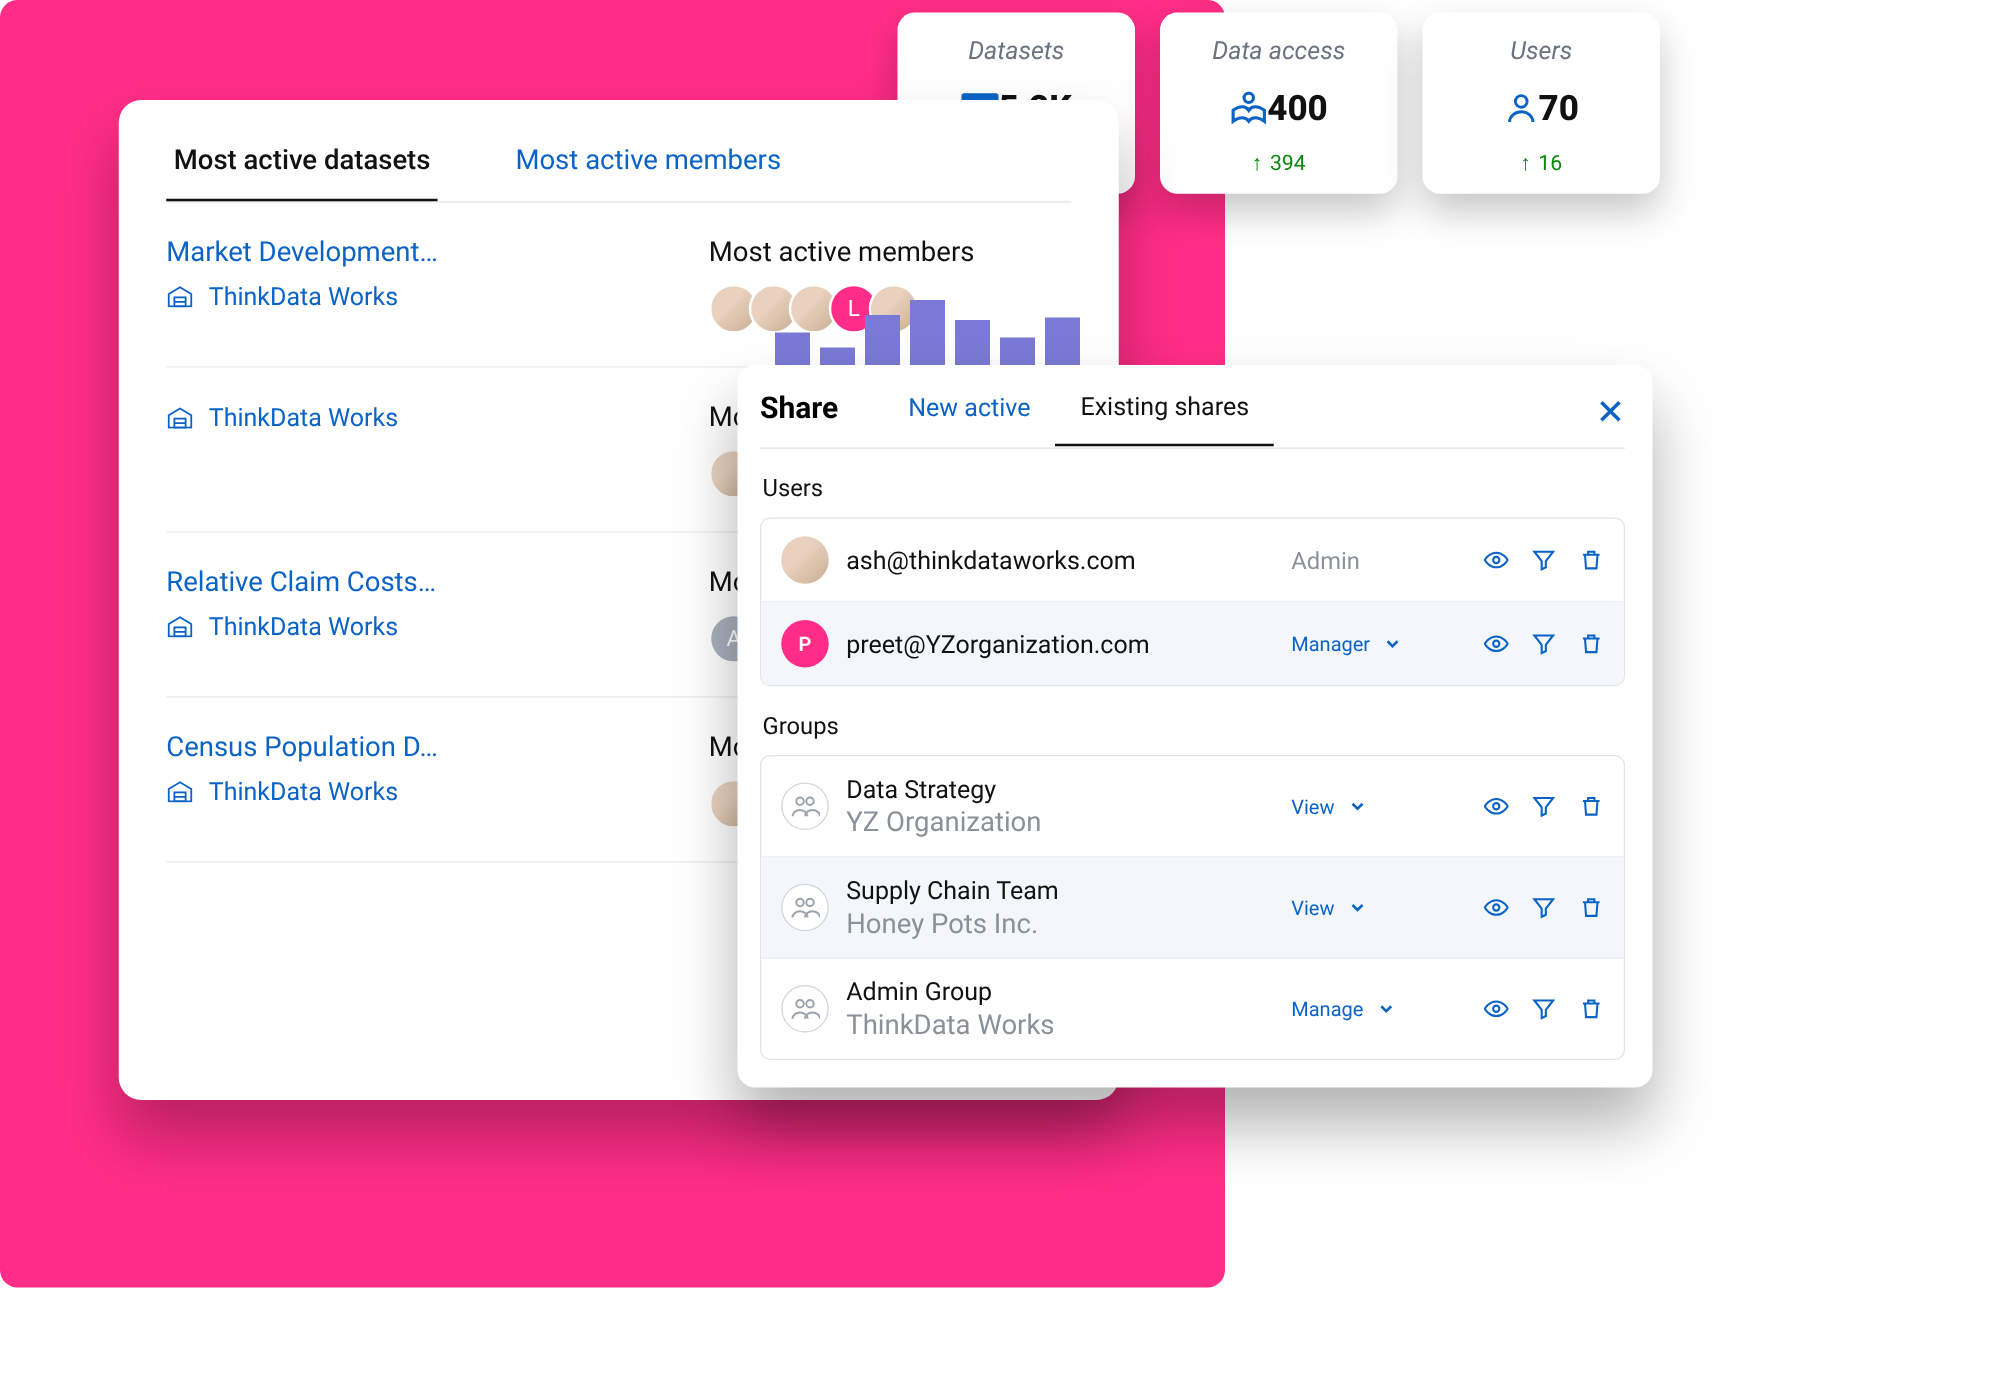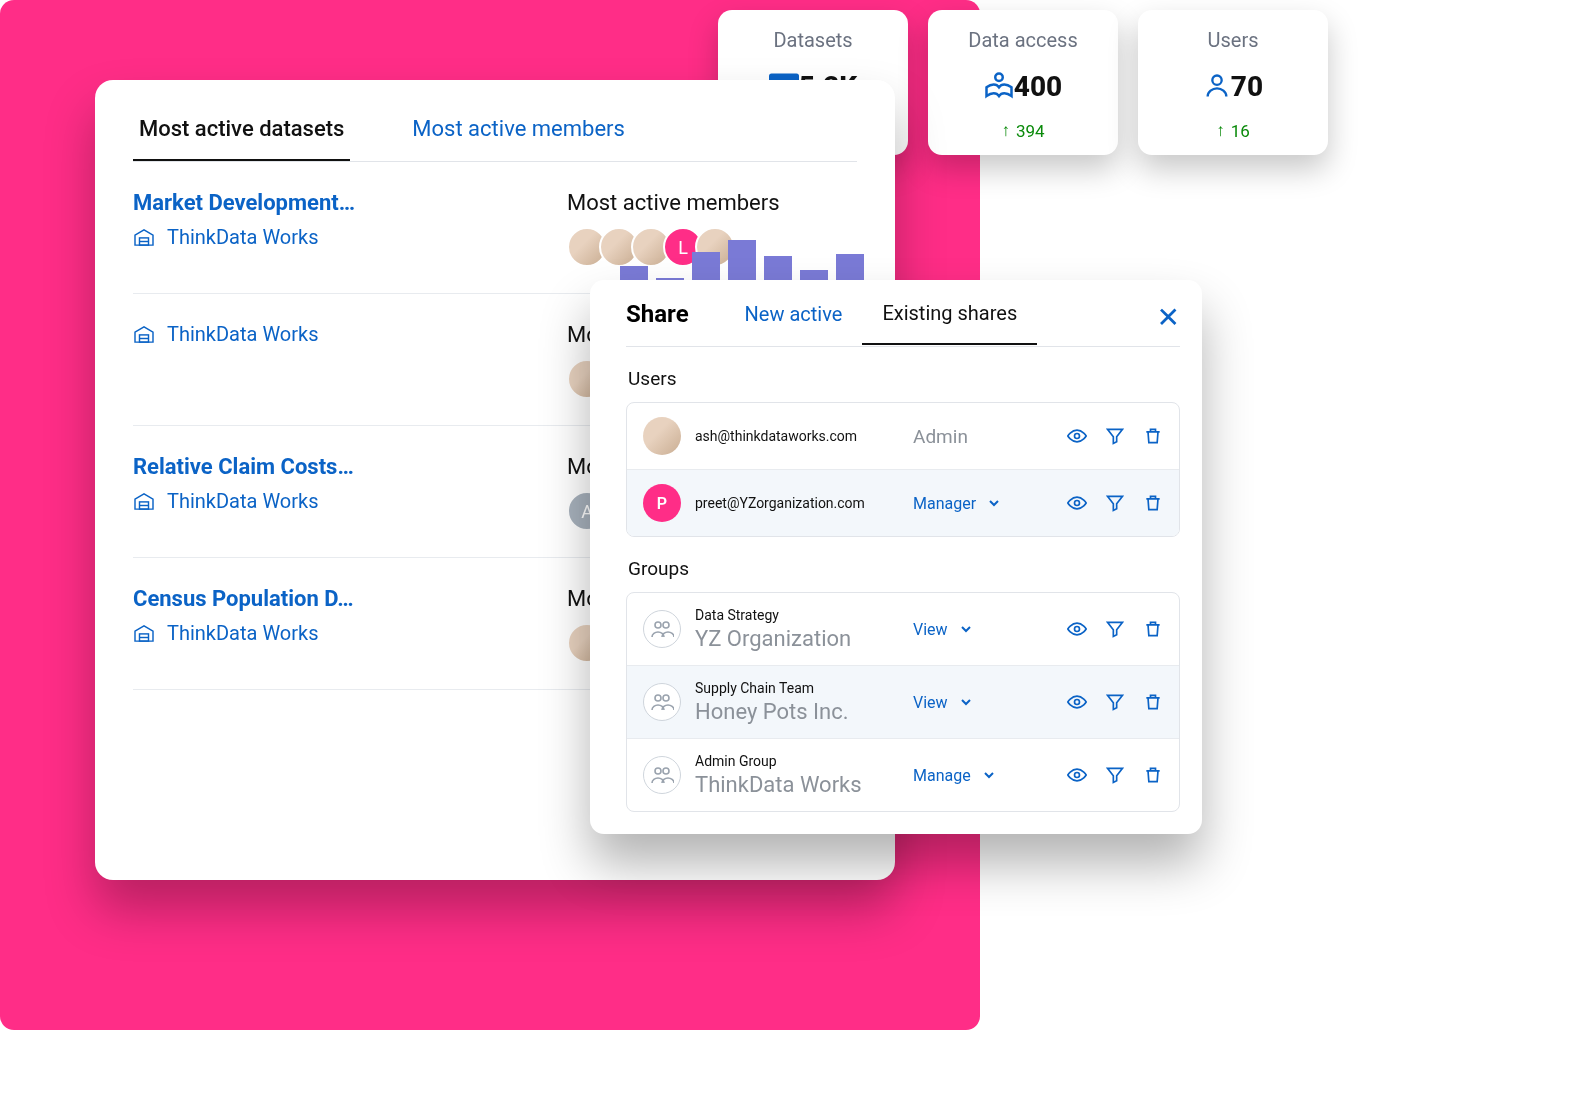--- a/index.html
+++ b/index.html
@@ -12,41 +12,41 @@
     background: #ff2d87; border-radius: 14px;
   }
   
   .stat-card {
     position: absolute; top: 10px; width: 190px; height: 145px;
     background: #fff; border-radius: 14px;
     box-shadow: 0 14px 30px rgba(0,0,0,.22);
     padding: 18px 20px 14px 20px;
     display: flex; flex-direction: column; justify-content: space-between;
   }
-  .stat-title { color: #6b7280; font-size: 20px; text-align: center; }
+  .stat-title { color: #6b7280; font-size: 20px; text-align: center; font-style: italic; }
   .stat-row { display: flex; align-items: center; justify-content:center;}
   .stat-value { font-weight: 800; font-size: 28px; color: #111; }
   .stat-delta-row { display:flex; gap:16px; justify-content:center; font-size:17px;}
   .delta-up { color:#0a8a0a; display:flex; align-items:center; gap:6px;}
   .delta-down { color:#b91c1c; display:flex; align-items:center; gap:6px;}
   .icon-blue { color:#0b63c6; }
   
   .panel {
     position:absolute; left:95px; top:80px; width:800px; height:800px;
     background:#fff; border-radius:18px;
     box-shadow: 0 30px 50px rgba(0,0,0,.28);
     padding: 36px 38px 20px 38px;
   }
   .tabs { display:flex; gap:56px; border-bottom:1px solid #e1e4e9; }
   .tab { font-size:22px; padding:0 6px 18px 6px; cursor:pointer;}
   .tab.active { color:#111; border-bottom:2px solid #111; font-weight:500; }
   .tab.inactive { color:#0b63c6; }
   .ds-row { display:flex; align-items:flex-start; padding:28px 0 26px 0; border-bottom:1px solid #e8ebef; gap:26px;}
   .ds-left { flex:1;}
-  .ds-title { color:#0b63c6; font-size:22px; font-weight:700; margin-bottom:10px;}
+  .ds-title { color:#0b63c6; font-size:22px; font-weight:400; margin-bottom:10px;}
   .ds-org-row { display:flex; align-items:center; gap:12px; color:#0b63c6; font-size:20px;}
   .warehouse-icon { width:22px; height:18px; color:#0b63c6; }
   .ds-right { width:290px;}
   .mam-label { color:#111; font-size:22px; margin-bottom:12px;}
   .avatar-row { display:flex; }
   .avatar {
     width:40px; height:40px; border-radius:50%; margin-left:-8px;
     background:#d1d5db; display:inline-flex; align-items:center; justify-content:center;
     font-size:18px; color:#fff; border:2px solid #fff;
   }
@@ -54,24 +54,24 @@
   .avatar.pink{ background:#ff2d87;}
   .avatar.navy{ background:#12325a;}
   .avatar.steel{ background:#5b7897;}
   .avatar.gray{ background:#a8b2bd;}
   .avatar.face{ background: linear-gradient(135deg,#e8d2bf 40%, #c9ad92 100%); }
   
   .spark { position:absolute; left:620px; top:230px; display:flex; align-items:flex-end; gap:8px; height:70px;}
   .spark div{ width:28px; background:#7a7ad6;}
   
   .share {
-    position:absolute; left:590px; top:280px; width:612px;
+    position:absolute; left:590px; top:292px; width:732px;
     background:#fff; border-radius:14px;
     box-shadow: 0 30px 50px rgba(0,0,0,.30);
-    padding: 20px 22px 22px 36px;
+    padding: 20px 22px 22px 18px;
   }
   .share-head { display:flex; align-items:center; border-bottom:1px solid #e1e4e9;}
   .share-title { font-size:24px; font-weight:700; padding-bottom:18px; padding-right:36px;}
   .share-tab { font-size:20px; padding:0 20px 18px 20px; cursor:pointer;}
   .share-tab.link { color:#0b63c6; }
   .share-tab.active { color:#111; border-bottom:2px solid #111;}
   .share-close { margin-left:auto; padding-bottom:12px; color:#0b63c6; font-size:28px; cursor:pointer; font-weight:400;}
   .sect-label { font-size:19px; color:#111; margin:20px 0 12px 2px;}
   .list { border:1px solid #e1e4e9; border-radius:8px; overflow:hidden;}
   .list-row {
@@ -79,21 +79,21 @@
     border-bottom:1px solid #e8ebef;
   }
   .list-row:last-child{ border-bottom:none;}
   .list-row.sel { background:#f3f7fb;}
   .row-avatar { width:38px; height:38px; border-radius:50%; background:#e5e7eb; display:flex; align-items:center; justify-content:center;}
   .row-avatar.pink{ background:#ff2d87; color:#fff; font-weight:600;}
   .row-avatar.face{ background:linear-gradient(135deg,#e8d2bf 40%,#c9ad92 100%);}
   .row-avatar.group{ border:1px solid #cfd5dc; background:#fff;}
   .group-icon{ color:#9aa3ae;}
   .row-main { flex:1;}
-  .row-title{ font-size:14px; color:#111;}
+  .row-title{ font-size:20px; color:#111;}
   .row-sub{ font-size:22px; color:#8b9199; margin-top:3px;}
   .role-static{ color:#8b9199; font-size:19px; width:140px;}
   .role-dd { color:#0b63c6; font-size:16px; display:flex; align-items:center; gap:10px; width:140px; cursor:pointer;}
   .action-icons { display:flex; gap:18px; color:#0b63c6;}
   .ai { width:20px; height:20px; cursor:pointer;}
   svg{ display:block;}
 </style>
 </head>
 <body>
 

